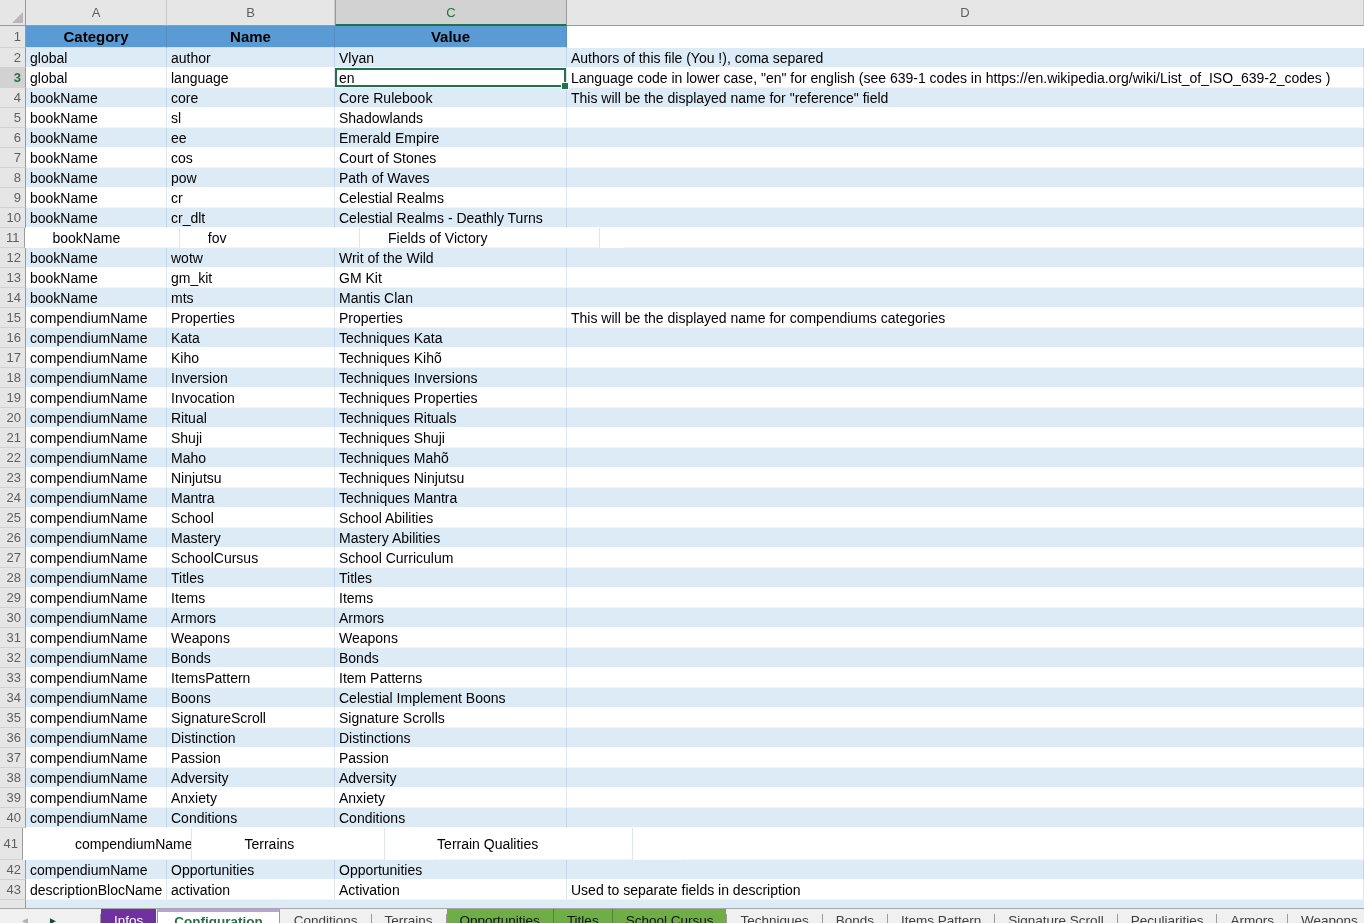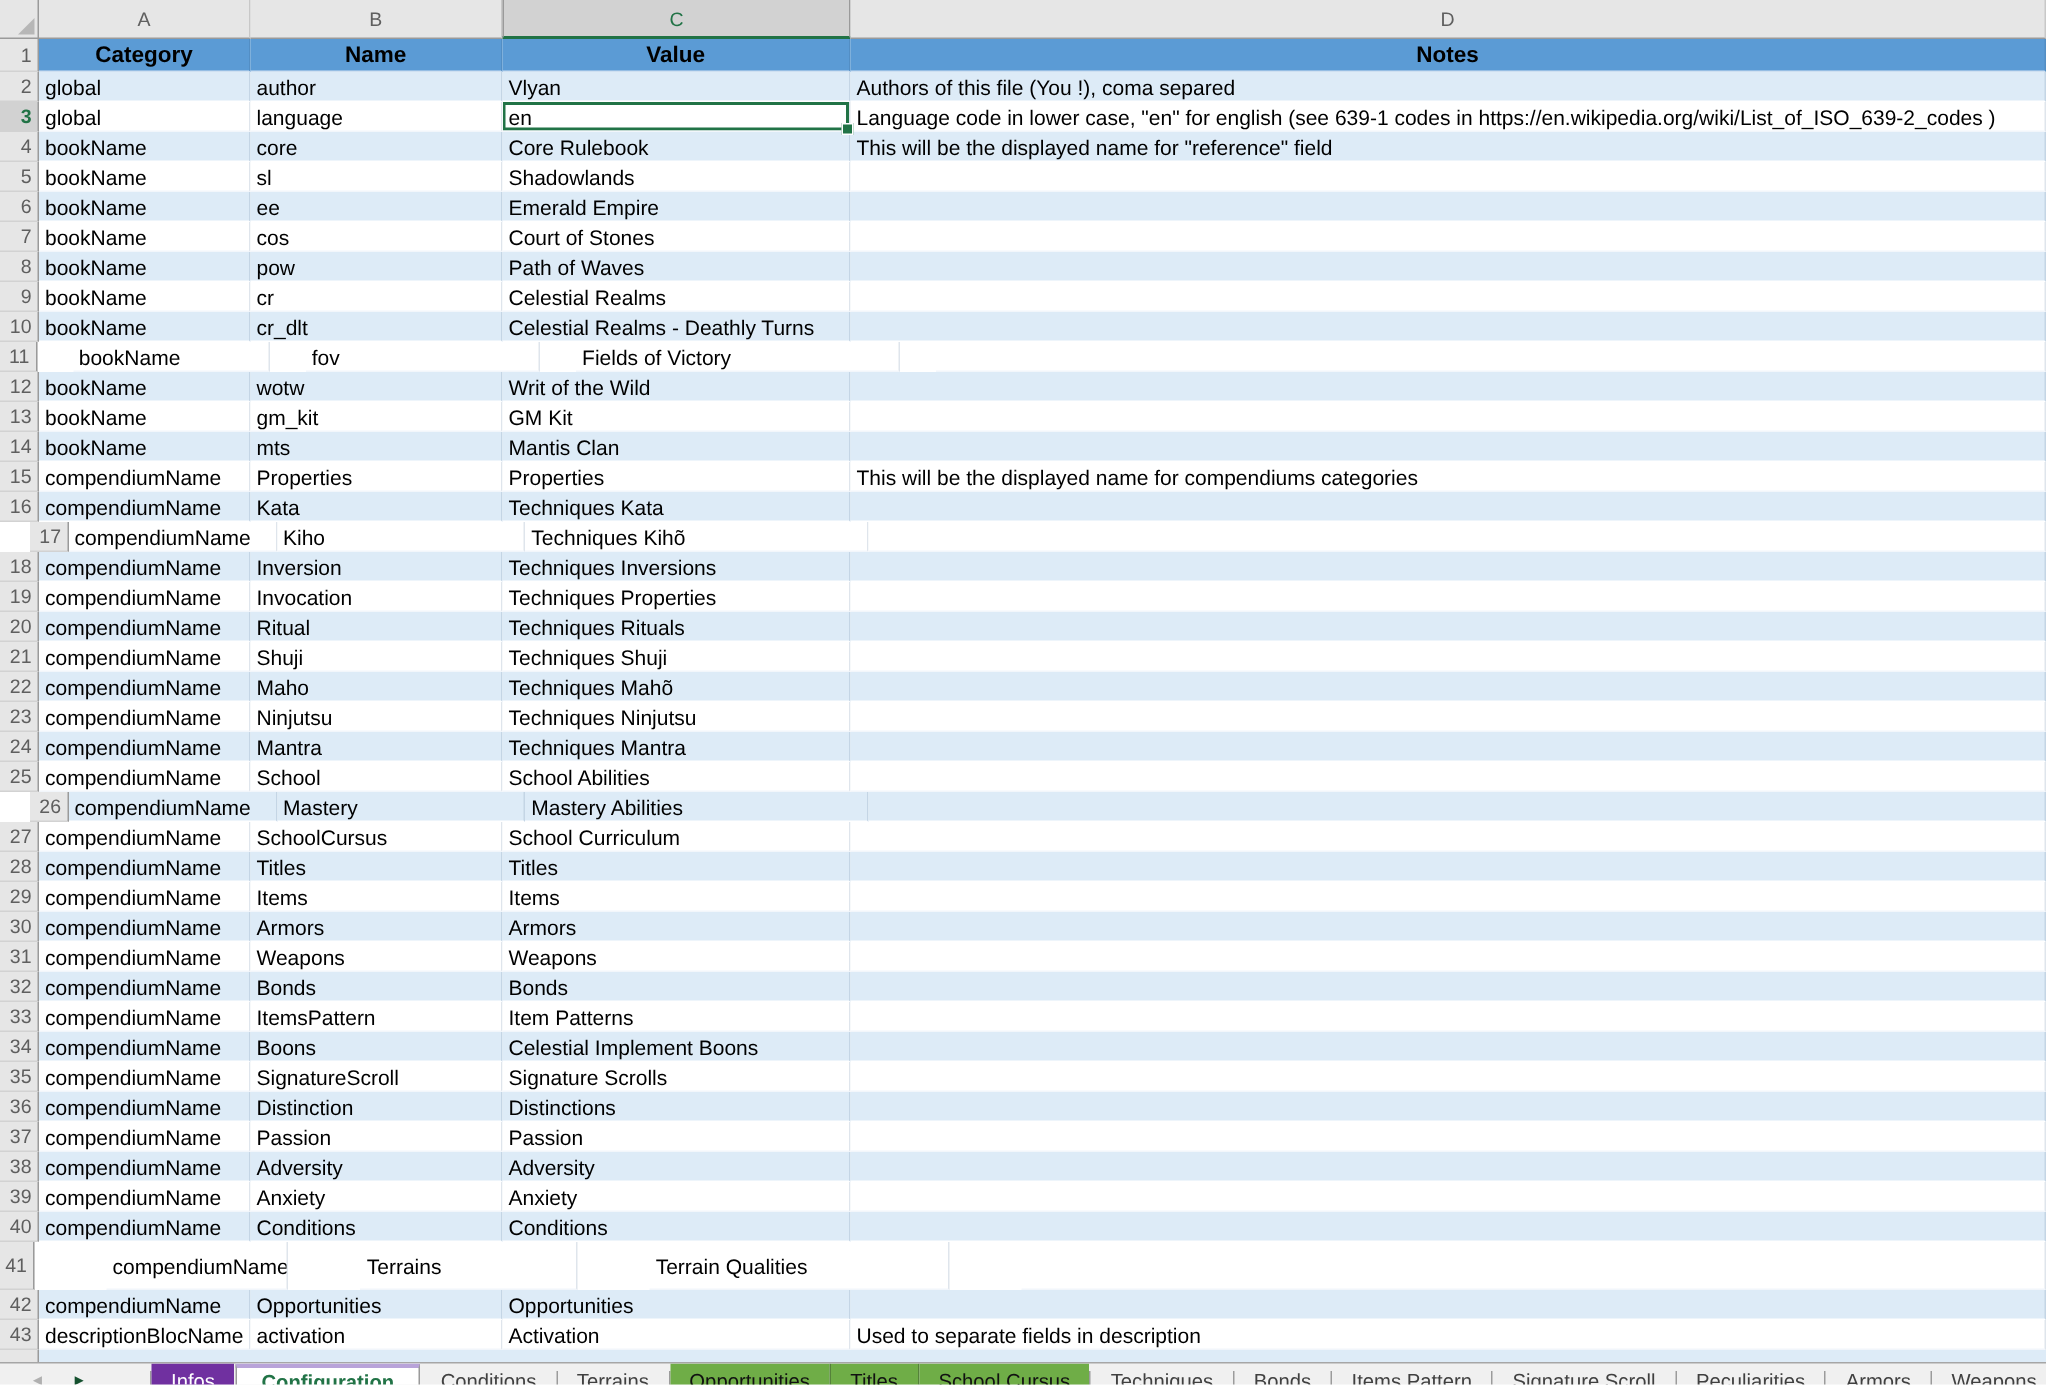--- a/index.html
+++ b/index.html
@@ -73,21 +73,20 @@
       <div class="col-h" style="width: 168px;">B</div>
       <div class="col-h sel" style="width: 232px;">C</div>
       <div class="col-h" style="width: 797px;">D</div>
     </div>
   <div id="grid">
       <div class="grid-row hdr-row" style="height: 22px;">
         <div class="rownum">1</div>
         <div class="cell" style="width: 141px;">Category</div>
         <div class="cell" style="width: 168px;">Name</div>
         <div class="cell" style="width: 232px;">Value</div>
-        <div class="cell" style="width: 797px;">Notes</div>
       </div>
       <div class="grid-row row-band" style="height: 20px;">
         <div class="rownum">2</div>
         <div class="cell" style="width: 141px;">global</div>
         <div class="cell" style="width: 168px;">author</div>
         <div class="cell" style="width: 232px;">Vlyan</div>
         <div class="cell" style="width: 797px;">Authors of this file (You !), coma separed</div>
       </div>
       <div class="grid-row row-plain" style="height: 20px;">
         <div class="rownum sel">3</div>
@@ -180,21 +179,21 @@
         <div class="cell" style="width: 232px;">Properties</div>
         <div class="cell" style="width: 797px;">This will be the displayed name for compendiums categories</div>
       </div>
       <div class="grid-row row-band" style="height: 20px;">
         <div class="rownum">16</div>
         <div class="cell" style="width: 141px;">compendiumName</div>
         <div class="cell" style="width: 168px;">Kata</div>
         <div class="cell" style="width: 232px;">Techniques Kata</div>
         <div class="cell" style="width: 797px;"></div>
       </div>
-      <div class="grid-row row-plain" style="height: 20px; padding-left: 20px;">
+      <div class="grid-row row-plain" style="height: 20px;">
         <div class="rownum">17</div>
         <div class="cell" style="width: 141px;">compendiumName</div>
         <div class="cell" style="width: 168px;">Kiho</div>
         <div class="cell" style="width: 232px;">Techniques Kihõ</div>
         <div class="cell" style="width: 797px;"></div>
       </div>
       <div class="grid-row row-band" style="height: 20px;">
         <div class="rownum">18</div>
         <div class="cell" style="width: 141px;">compendiumName</div>
         <div class="cell" style="width: 168px;">Inversion</div>
@@ -243,21 +242,21 @@
         <div class="cell" style="width: 232px;">Techniques Mantra</div>
         <div class="cell" style="width: 797px;"></div>
       </div>
       <div class="grid-row row-plain" style="height: 20px;">
         <div class="rownum">25</div>
         <div class="cell" style="width: 141px;">compendiumName</div>
         <div class="cell" style="width: 168px;">School</div>
         <div class="cell" style="width: 232px;">School Abilities</div>
         <div class="cell" style="width: 797px;"></div>
       </div>
-      <div class="grid-row row-band" style="height: 20px; margin-left: 20px;">
+      <div class="grid-row row-band" style="height: 20px;">
         <div class="rownum">26</div>
         <div class="cell" style="width: 141px;">compendiumName</div>
         <div class="cell" style="width: 168px;">Mastery</div>
         <div class="cell" style="width: 232px;">Mastery Abilities</div>
         <div class="cell" style="width: 797px;"></div>
       </div>
       <div class="grid-row row-plain" style="height: 20px;">
         <div class="rownum">27</div>
         <div class="cell" style="width: 141px;">compendiumName</div>
         <div class="cell" style="width: 168px;">SchoolCursus</div>

